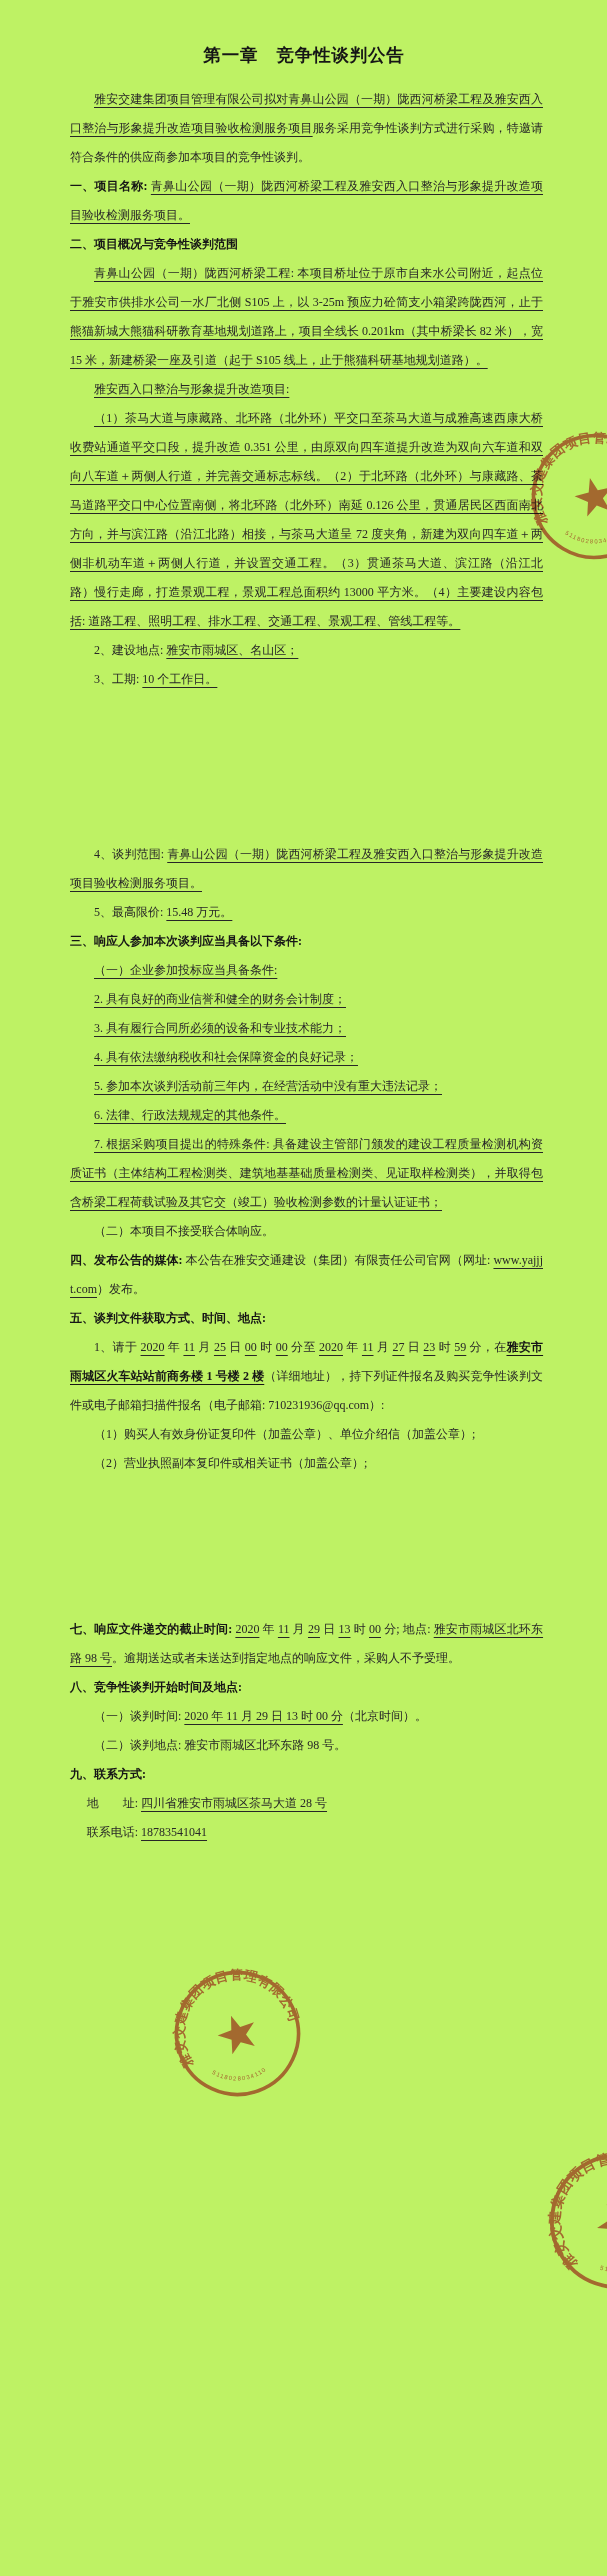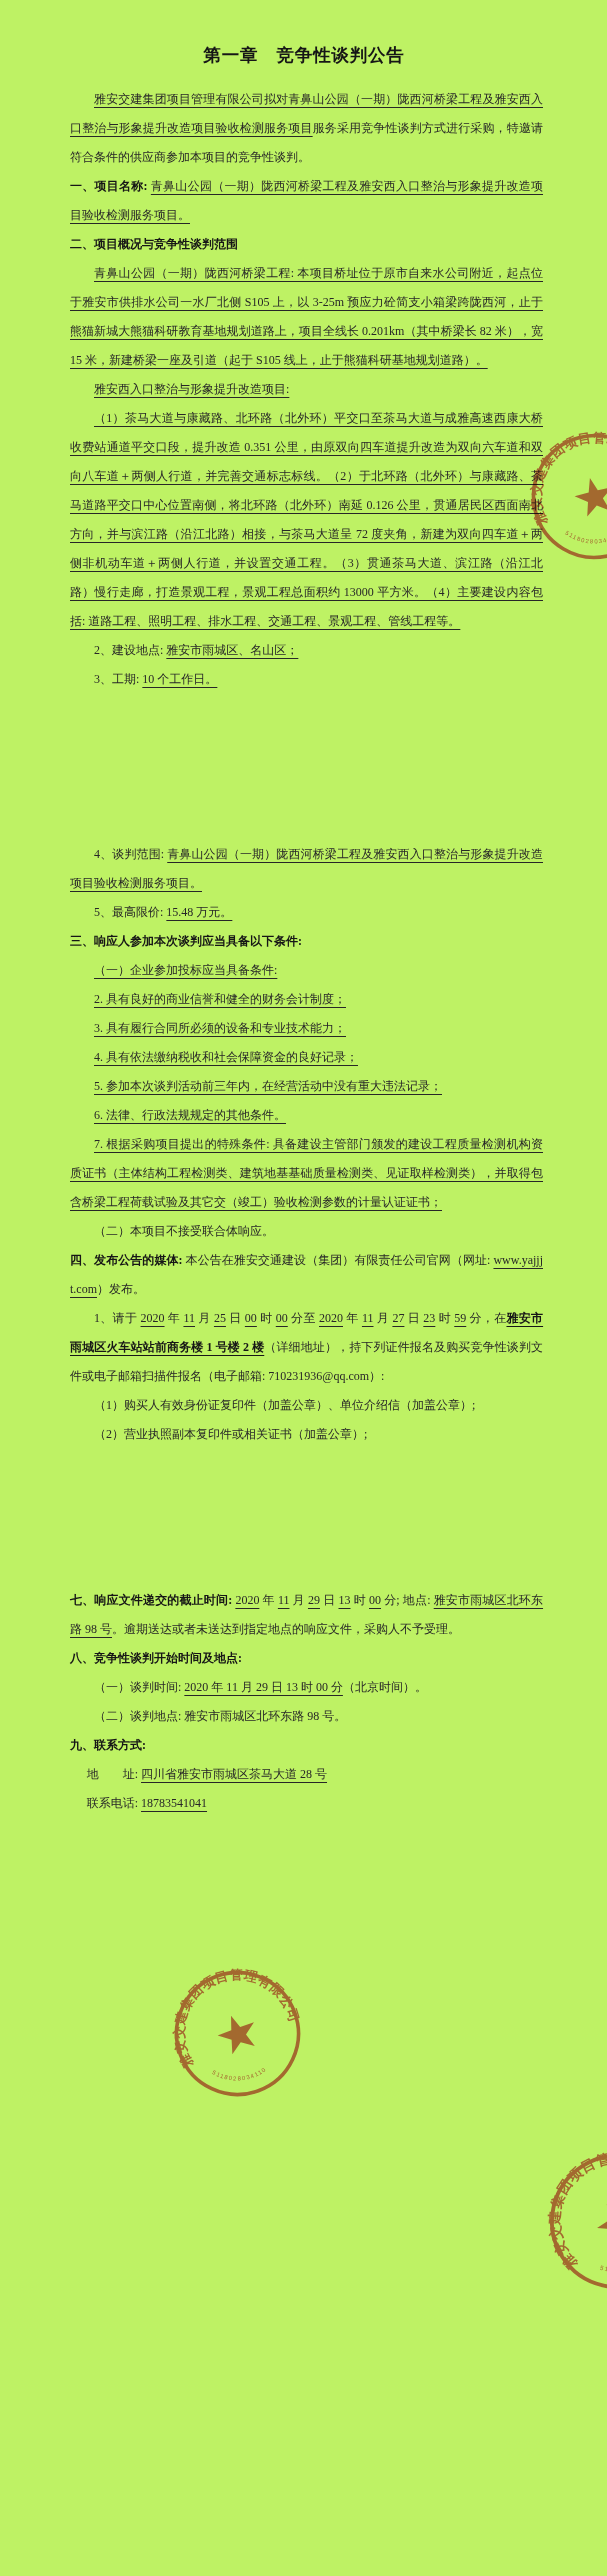--- a/index.html
+++ b/index.html
@@ -71,20 +71,21 @@
       <p class="para"><span class="bold">三、响应人参加本次谈判应当具备以下条件:</span></p>
       <p class="para indent"><span class="ul">（一）企业参加投标应当具备条件:</span></p>
       <p class="para indent"><span class="ul">2. 具有良好的商业信誉和健全的财务会计制度；</span></p>
       <p class="para indent"><span class="ul">3. 具有履行合同所必须的设备和专业技术能力；</span></p>
       <p class="para indent"><span class="ul">4. 具有依法缴纳税收和社会保障资金的良好记录；</span></p>
       <p class="para indent"><span class="ul">5. 参加本次谈判活动前三年内，在经营活动中没有重大违法记录；</span></p>
       <p class="para indent"><span class="ul">6. 法律、行政法规规定的其他条件。</span></p>
       <p class="para indent"><span class="ul">7. 根据采购项目提出的特殊条件: 具备建设主管部门颁发的建设工程质量检测机构资质证书（主体结构工程检测类、建筑地基基础质量检测类、见证取样检测类），并取得包含桥梁工程荷载试验及其它交（竣工）验收检测参数的计量认证证书；</span></p>
       <p class="para indent"><span>（二）本项目不接受联合体响应。</span></p>
       <p class="para"><span class="bold">四、发布公告的媒体: </span><span>本公告在雅安交通建设（集团）有限责任公司官网（网址: </span><span class="ul">www.yajjjt.com</span><span>）发布。</span></p>
+      <p class="para"><span class="bold">五、谈判文件获取方式、时间、地点:</span></p>
       <p class="para indent"><span>1、请于 </span><span class="ul">2020</span><span> 年 </span><span class="ul">11</span><span> 月 </span><span class="ul">25</span><span> 日 </span><span class="ul">00</span><span> 时 </span><span class="ul">00</span><span> 分至 </span><span class="ul">2020</span><span> 年 </span><span class="ul">11</span><span> 月 </span><span class="ul">27</span><span> 日 </span><span class="ul">23</span><span> 时 </span><span class="ul">59</span><span> 分，在</span><span class="bold ul">雅安市雨城区火车站站前商务楼 1 号楼 2 楼</span><span>（详细地址），持下列证件报名及购买竞争性谈判文件或电子邮箱扫描件报名（电子邮箱: 710231936@qq.com）:</span></p>
       <p class="para indent"><span>（1）购买人有效身份证复印件（加盖公章）、单位介绍信（加盖公章）;</span></p>
       <p class="para indent"><span>（2）营业执照副本复印件或相关证书（加盖公章）;</span></p>
       <div class="spacer" style="height: 137px;"></div>
       <p class="para"><span class="bold">七、响应文件递交的截止时间: </span><span class="ul">2020</span><span> 年 </span><span class="ul">11</span><span> 月 </span><span class="ul">29</span><span> 日 </span><span class="ul">13</span><span> 时 </span><span class="ul">00</span><span> 分; 地点: </span><span class="ul">雅安市雨城区北环东路 98 号</span><span>。逾期送达或者未送达到指定地点的响应文件，采购人不予受理。</span></p>
       <p class="para"><span class="bold">八、竞争性谈判开始时间及地点:</span></p>
       <p class="para indent"><span>（一）谈判时间: </span><span class="ul">2020 年 11 月 29 日 13 时 00 分</span><span>（北京时间）。</span></p>
       <p class="para indent"><span>（二）谈判地点: 雅安市雨城区北环东路 98 号。</span></p>
       <p class="para"><span class="bold">九、联系方式:</span></p>
       <p class="para contact"><span>地　　址: </span><span class="ul">四川省雅安市雨城区茶马大道 28 号</span></p>

